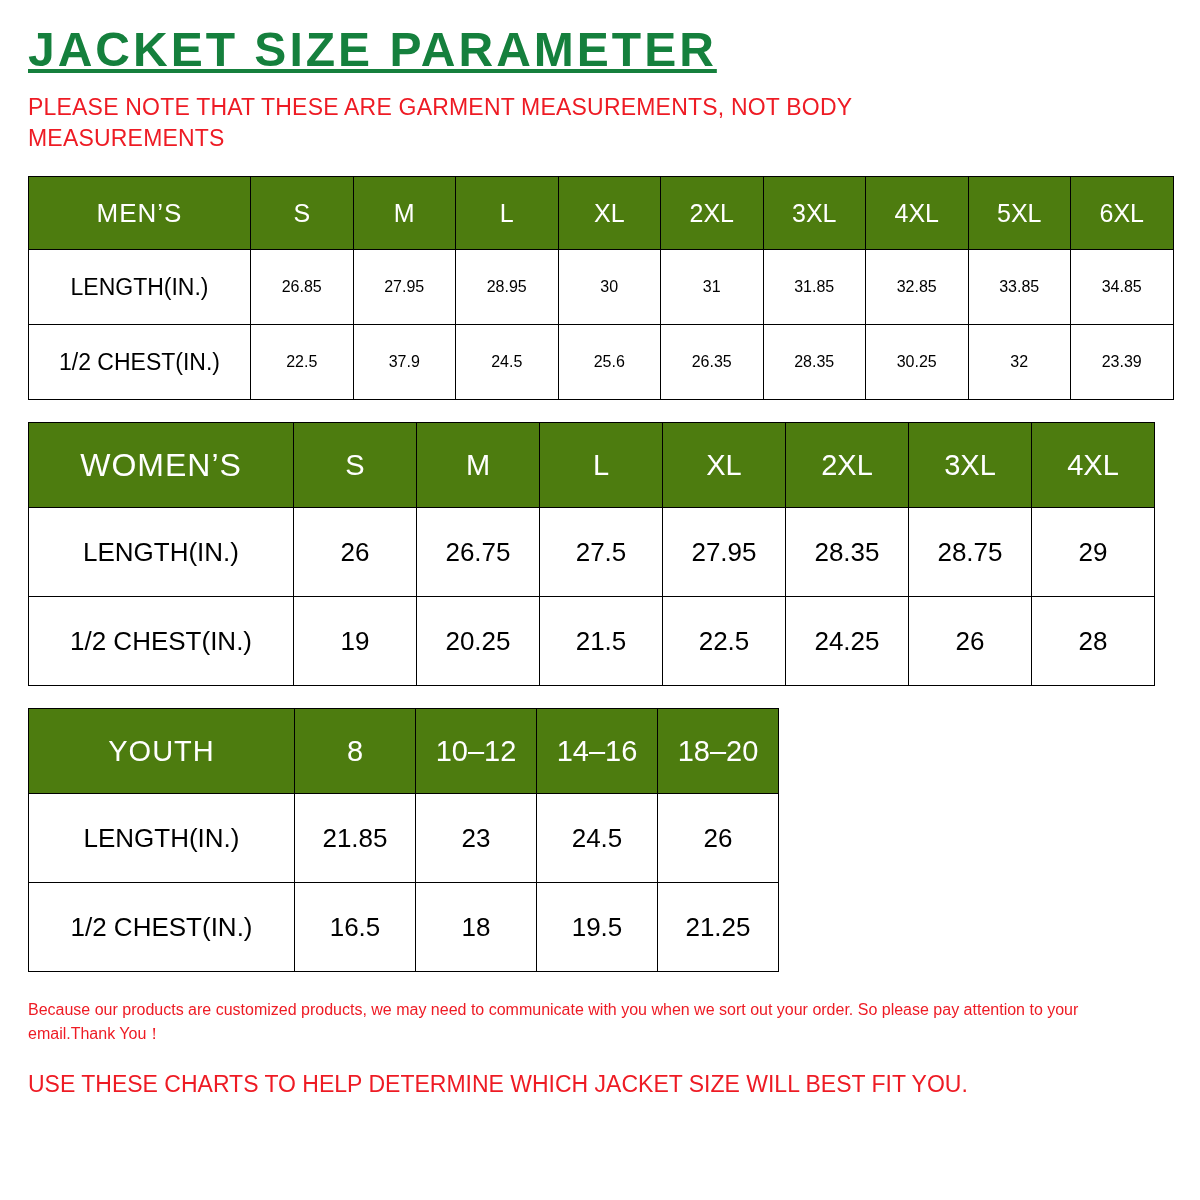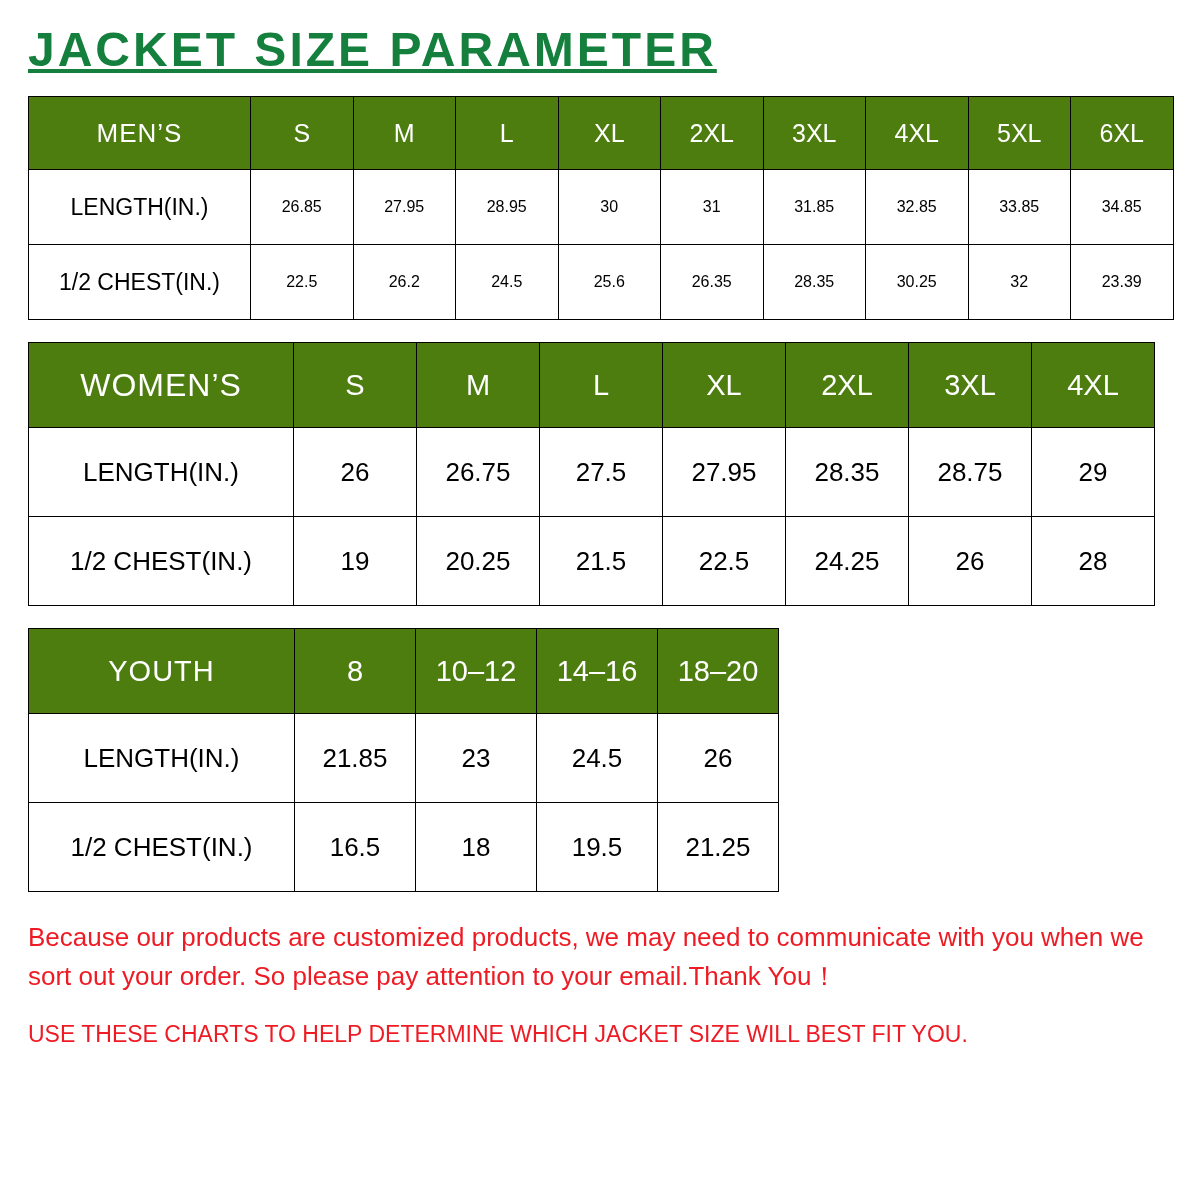--- a/index.html
+++ b/index.html
@@ -119,36 +119,37 @@
     height: 86px;
     font-size: 26px;
   }
 
   .footer-red {
     color: #ee1b24;
     margin: 26px 0 0 28px;
     width: 1130px;
   }
   .footer-red .p1 {
-    font-size: 26px;
+    font-size: 16px;
     line-height: 1.5;
   }
   .footer-red .p2 {
     font-size: 23px;
     line-height: 1.4;
     margin-top: 22px;
   }
 </style>
 </head>
 <body>
 
 <div class="page">
 
   <div class="title">JACKET SIZE PARAMETER</div>
 
+  <div class="note-red">PLEASE NOTE THAT THESE ARE GARMENT MEASUREMENTS, NOT BODY MEASUREMENTS</div>
 
   <div class="table-wrap">
     <table class="size-table" id="men-table">
       <colgroup>
         <col class="first">
           <col class="rest">
           <col class="rest">
           <col class="rest">
           <col class="rest">
         <col class="rest">
@@ -180,21 +181,21 @@
           <td>30</td>
           <td>31</td>
           <td>31.85</td>
           <td>32.85</td>
           <td>33.85</td>
           <td>34.85</td>
         </tr>
         <tr>
           <td class="first">1/2 CHEST(IN.)</td>
           <td>22.5</td>
-          <td>26.2</td>
+          <td>37.9</td>
           <td>24.5</td>
           <td>25.6</td>
           <td>26.35</td>
           <td>28.35</td>
           <td>30.25</td>
           <td>32</td>
           <td>23.39</td>
         </tr>
       </tbody>
     </table>

